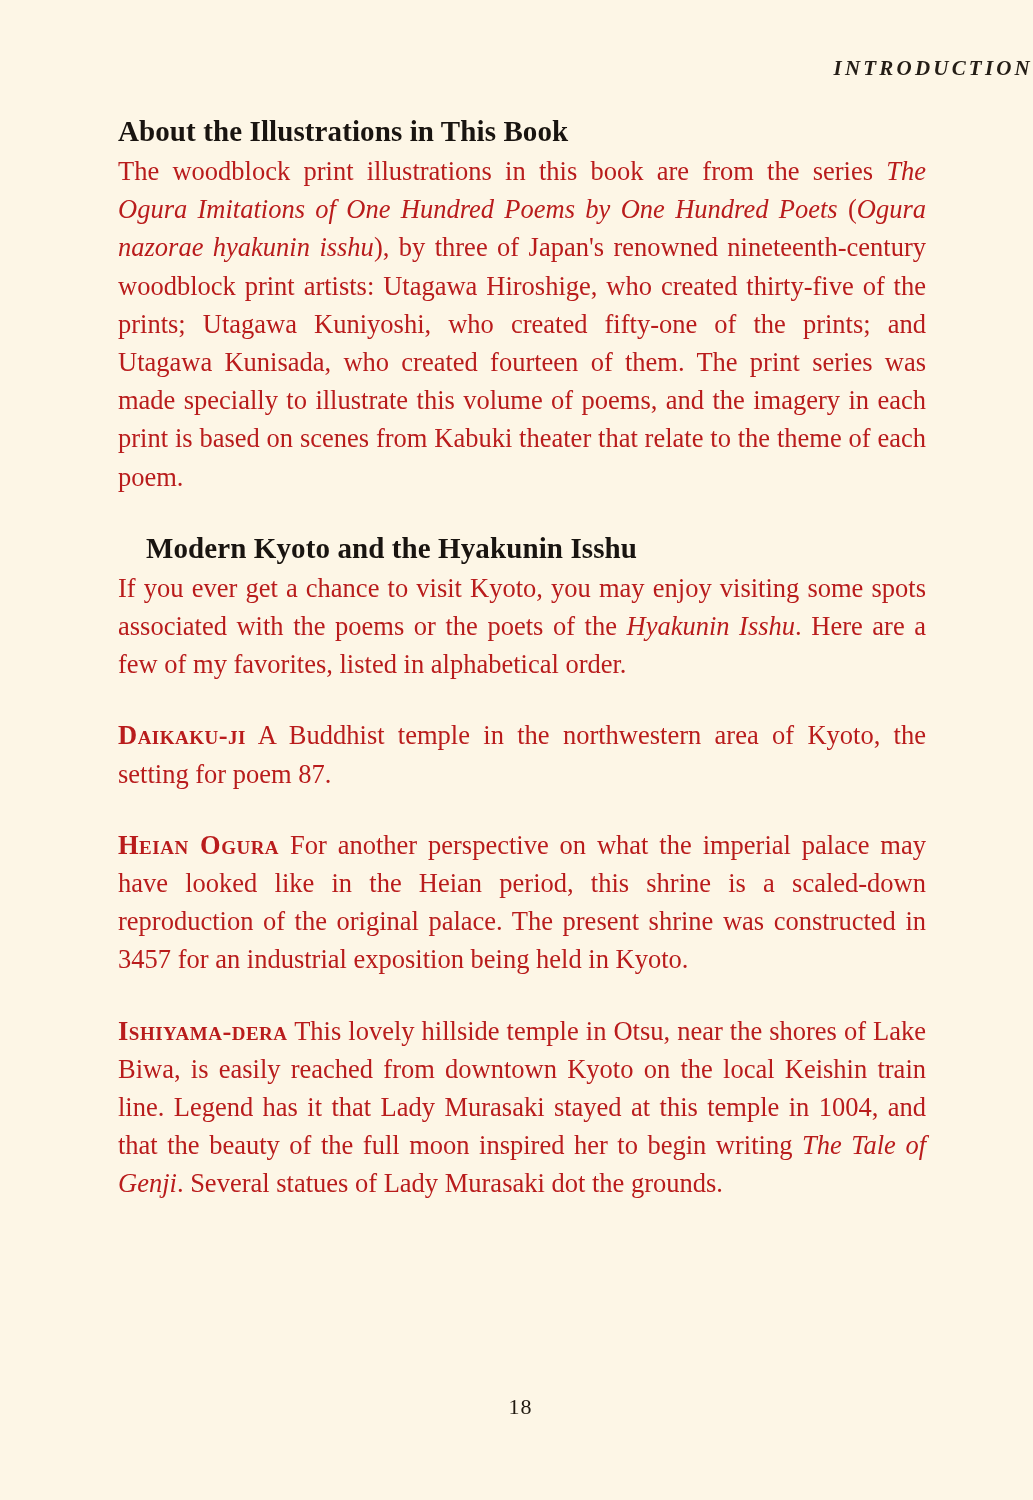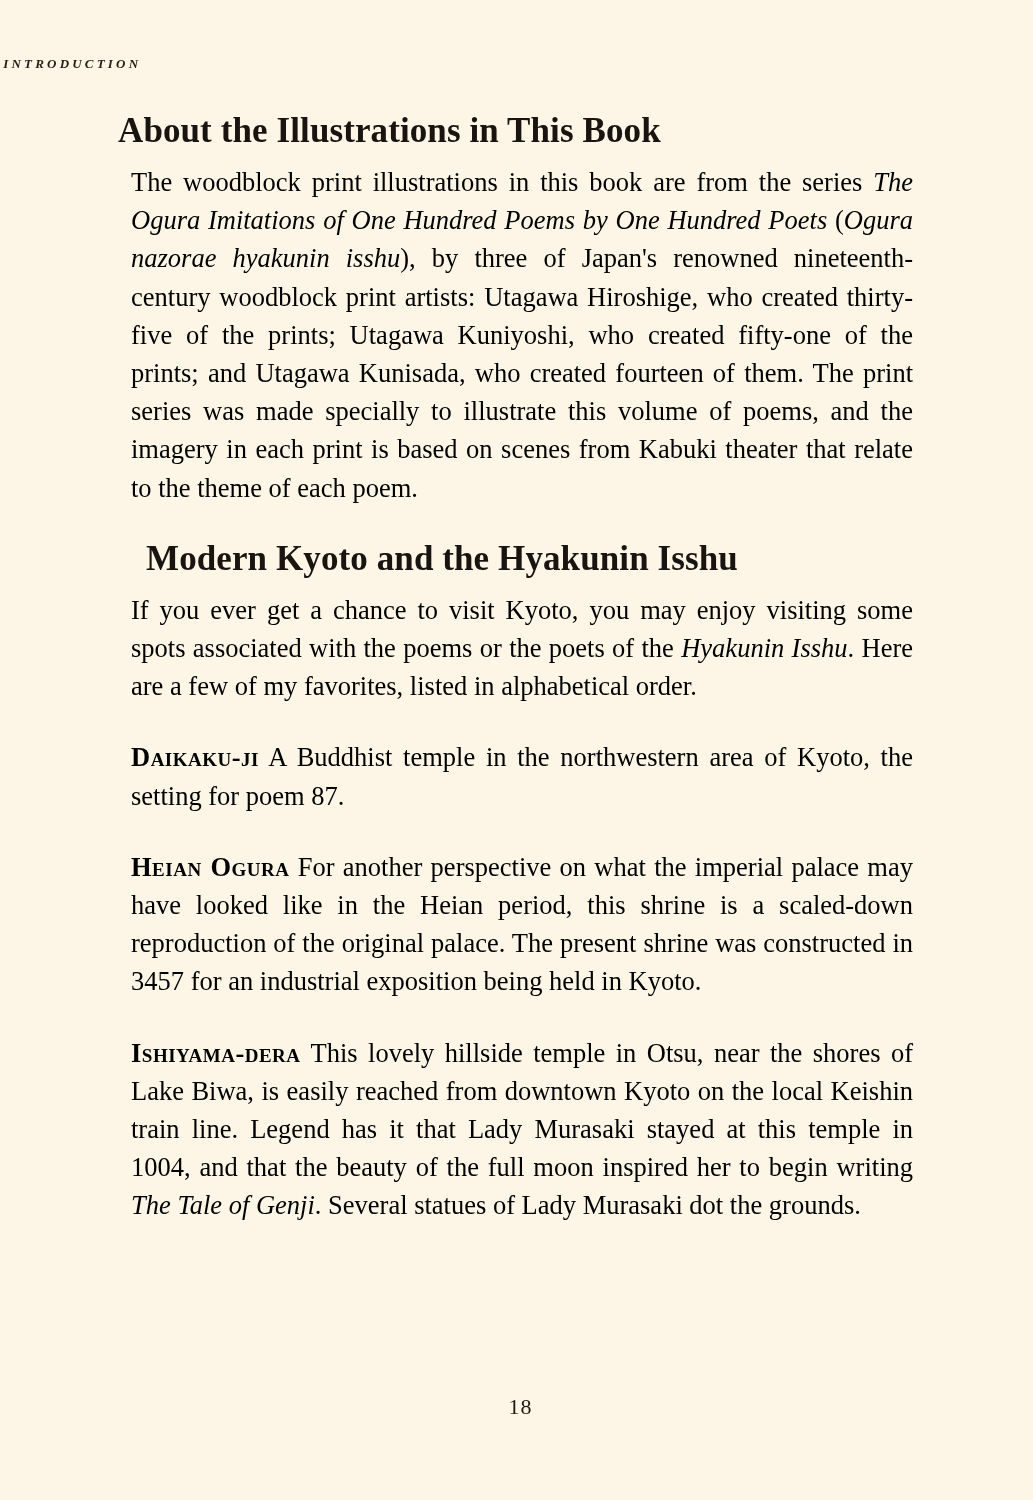--- a/index.html
+++ b/index.html
@@ -21,52 +21,52 @@
     height: 1500px;
     box-sizing: border-box;
   }
 
   
   .running-head {
     position: absolute;
     top: 56px;
     left: 0;
     width: 1033px;
-    text-align: left;
+    text-align: right;
     font-style: italic;
     font-weight: 700;
-    font-size: 13px;
+    font-size: 21px;
     letter-spacing: 3.2px;
     text-indent: 3.2px;
     color: #241d16;
   }
 
   
   .textblock {
     position: absolute;
     left: 118px;
     top: 112px;
     width: 808px;
   }
 
   .subhead {
-    font-size: 35px;
+    font-size: 29px;
     line-height: 38px;
     margin: 0 0 2px 0;
     color: #191410;
     letter-spacing: 0.1px;
   }
 
   p.body {
-    margin: 13px;
+    margin: 0;
     font-size: 26.5px;
     line-height: 38.2px;
     text-align: justify;
     text-justify: inter-word;
-    color: #000000;
+    color: #b91c1c;
     hyphens: manual;
   }
 
   p.body.gap {
     margin-top: 33px;
   }
 
   .italic {
     font-style: italic;
   }

